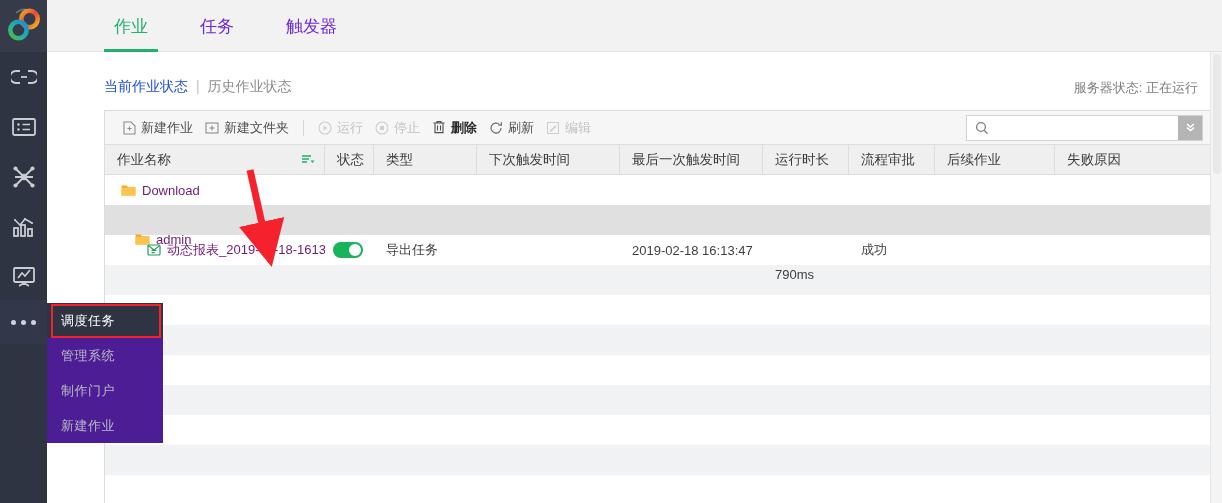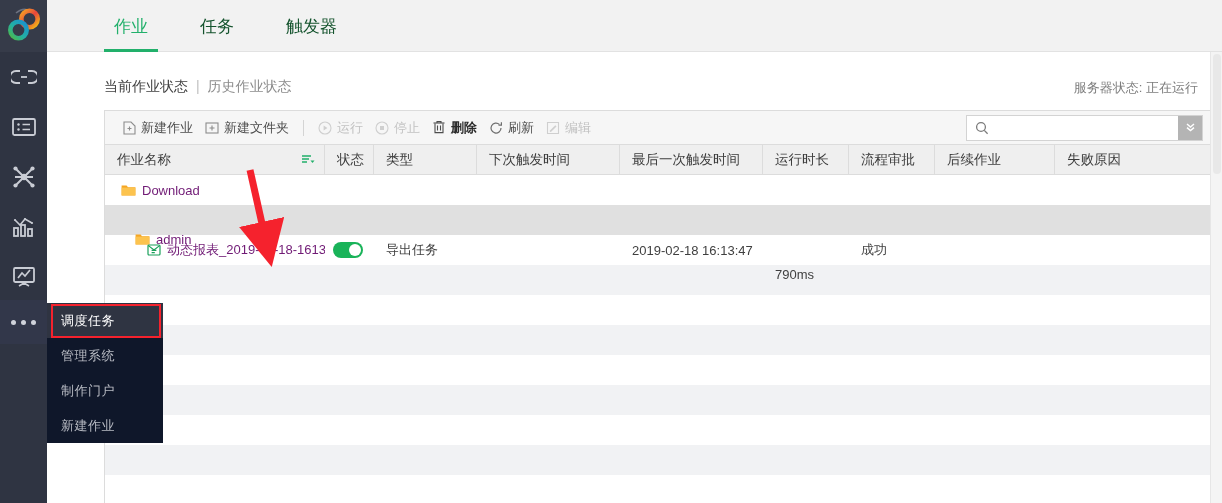--- a/index.html
+++ b/index.html
@@ -35,21 +35,21 @@
     display: flex; align-items: center; justify-content: center;
     gap: 5px;
     background: #32374a;
   }
   .rail-dots i { width: 5px; height: 5px; border-radius: 50%; background: #cfd2da; display: block; }
 
   
   .flyout {
     position: absolute; left: 47px; top: 303px;
     width: 116px; height: 140px;
-    background: #0f172a;
+    background: #4c1d95;
     z-index: 40;
   }
   .flyout-item {
     position: relative;
     height: 35px;
     display: flex; align-items: center;
     padding-left: 14px;
     font-size: 13px;
     color: #b9bcc4;
     letter-spacing: 0.5px;
@@ -71,40 +71,40 @@
     border-bottom: 1px solid #e2e2e2;
   }
   .tabs { position: absolute; left: 57px; top: 0; display: flex; height: 52px; }
   .tab {
     position: relative;
     height: 52px;
     display: flex; align-items: center;
     padding: 0 10px;
     margin-right: 32px;
     font-size: 17px;
-    color: #14532d;
+    color: #6d28d9;
   }
   .tab.active { color: #22b06b; }
   .tab.active::after {
     content: ""; position: absolute; left: 0; right: 0; bottom: 0;
     height: 3px; background: #22b06b;
   }
 
   
   .content {
     position: absolute; left: 47px; top: 52px;
     width: 1175px; height: 451px;
     background: #ffffff;
   }
   .subnav {
     position: absolute; left: 57px; top: 26px;
     font-size: 14px; color: #8c8c8c;
     white-space: nowrap;
   }
-  .subnav .cur { color: #404040; }
+  .subnav .cur { color: #1d4ed8; }
   .subnav .sep { color: #bfbfbf; margin: 0 4px; }
   .server-status {
     position: absolute; right: 24px; top: 27px;
     font-size: 13px; color: #7d7d7d;
     white-space: nowrap;
   }
 
   
   .panel {
     position: absolute; left: 57px; top: 58px;

